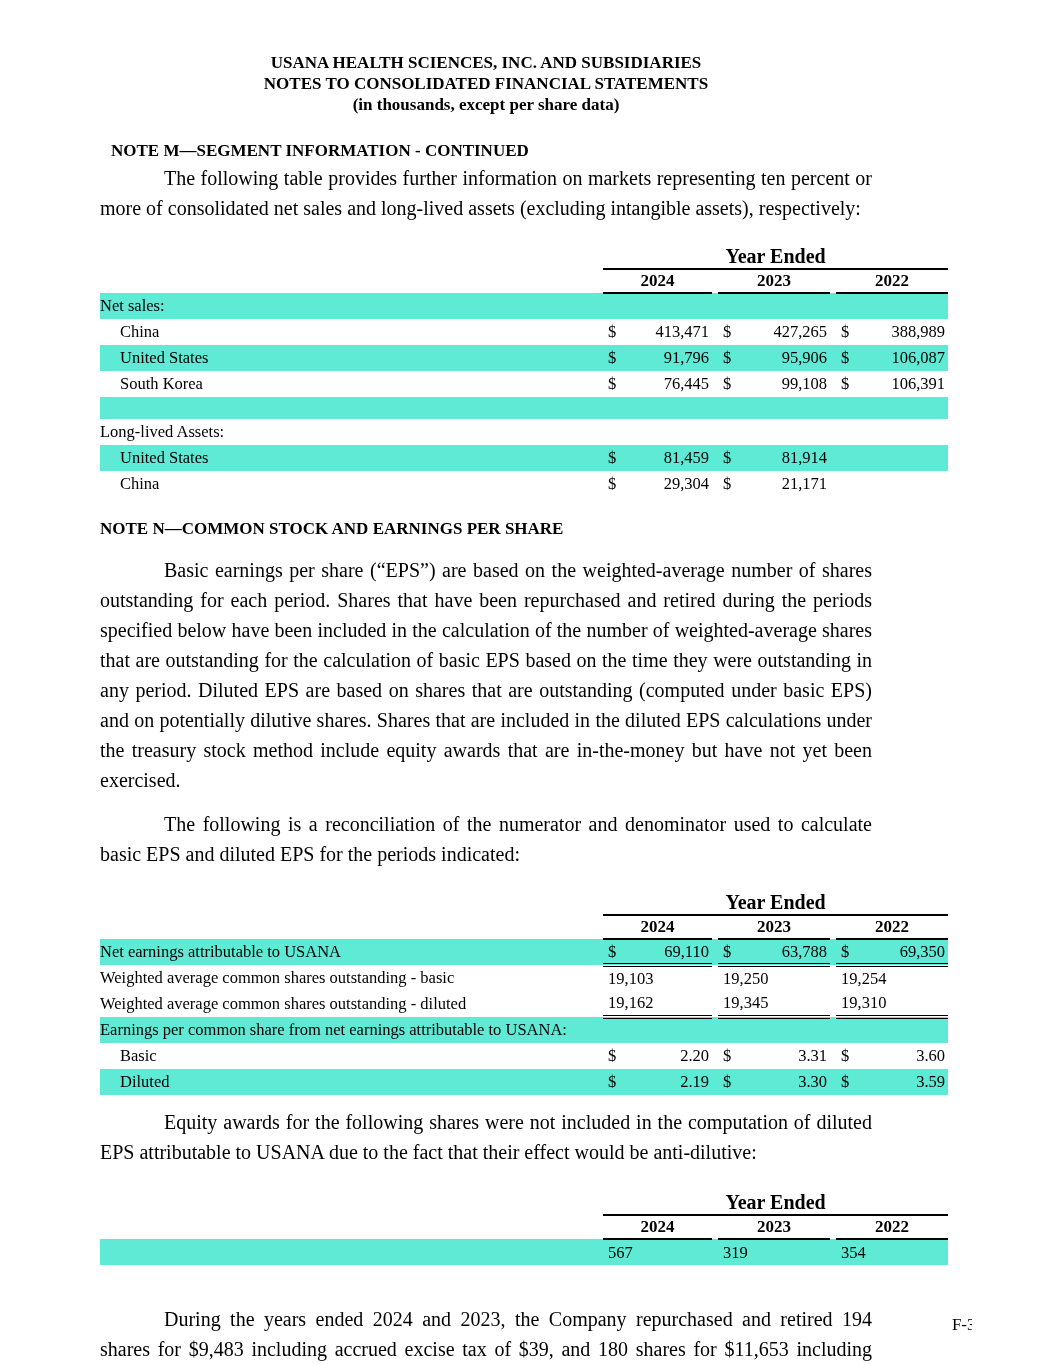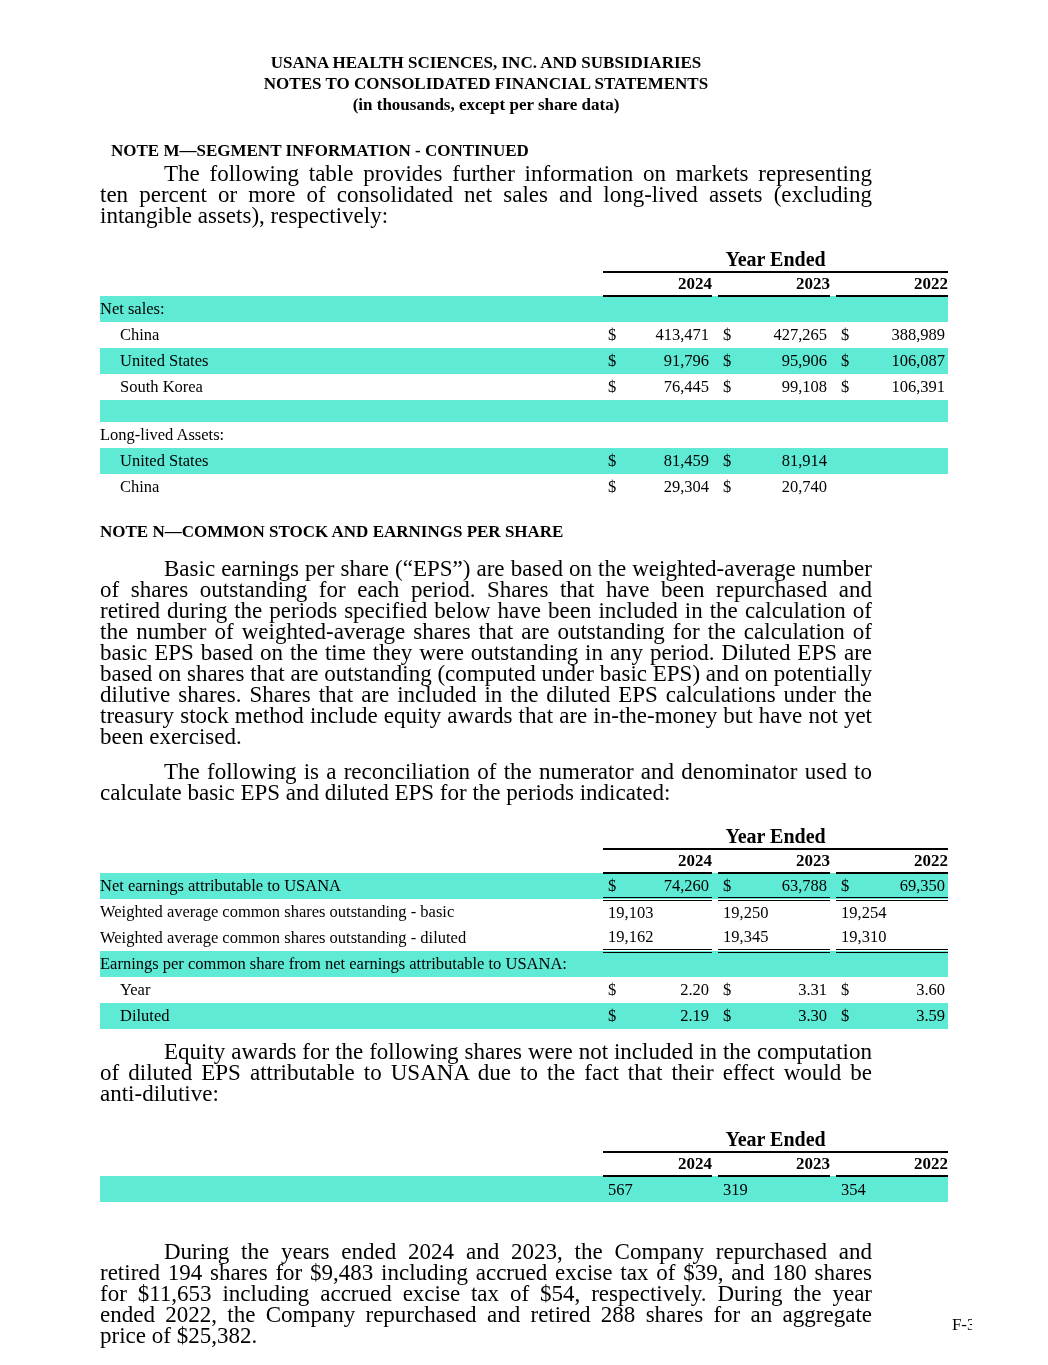--- a/index.html
+++ b/index.html
@@ -9,37 +9,37 @@
     position: relative;
     width: 972px; height: 1365px;
     background: #fff;
     padding: 52px 100px 0 100px;
     overflow: hidden;
   }
   .doc-header { font-size: 17px; line-height: 21px; font-weight: bold; text-align: center; }
   .note-heading { font-size: 17px; line-height: 21px; font-weight: bold; }
   #note-m-heading { margin-top: 25px; padding-left: 11px; }
   #note-n-heading { margin-top: 21px; }
-  .para { font-size: 23px; line-height: 21px; text-align: justify; text-indent: 64px; }
+  .para { font-size: 20px; line-height: 30px; text-align: justify; text-indent: 64px; }
   .p-note-m { margin-top: 2px; }
   .p-eps-1 { margin-top: 16px; }
   .p-eps-2 { margin-top: 14px; }
   .p-anti  { margin-top: 12px; }
   .p-buyback { margin-top: 39px; }
 
   table.fin { border-collapse: collapse; width: 848px; table-layout: fixed; font-size: 16.5px; }
   .tbl-1 { margin-top: 22px; }
   .tbl-2 { margin-top: 22px; }
   .tbl-3 { margin-top: 24px; }
   table.fin td { height: 26px; vertical-align: middle; padding: 0; }
   tr.yearended-row td { height: 22px; }
   tr.years-row td { height: 24px; }
   tr.blank-row td { height: 22px; }
   td.ye { border-bottom: 2px solid #000; text-align: center; font-weight: bold; font-size: 20px; }
-  td.yr { border-bottom: 2px solid #000; text-align: right; font-weight: bold; font-size: 17px; }
+  td.yr { border-bottom: 2px solid #000; text-align: center; font-weight: bold; font-size: 17px; }
   td.lbl { padding-left: 6px; white-space: nowrap; overflow: visible; }
   tr.sub td.lbl { padding-left: 20px; }
   tr.shade td { background: #5eead4; }
   td.grp .c { display: flex; justify-content: space-between; align-items: center; padding: 0 3px 0 5px; }
   td.grp .val { text-align: right; }
   tr.dbl td.grp { border-bottom: 4px double #000; }
   tr.sgl td.grp { border-bottom: 2px solid #000; }
   .page-footer {
     position: absolute; left: 12px; bottom: 30px; width: 100%;
     text-align: right; font-size: 17px;
@@ -192,21 +192,21 @@
       <td class="grp">
             <div class="c">
               <span class="cur">$</span>
               <span class="val">29,304</span>
             </div>
           </td>
           <td></td>
       <td class="grp">
             <div class="c">
               <span class="cur">$</span>
-              <span class="val">20,740</span>
+              <span class="val">21,171</span>
             </div>
           </td>
           <td></td>
       <td class="grp"></td>
     </tr>
   </tbody>
     </table>
 
   <div class="note-heading" id="note-n-heading">NOTE N—COMMON STOCK AND EARNINGS PER SHARE</div>
   <p class="para p-eps-1">Basic earnings per share (“EPS”) are based on the weighted-average number of shares outstanding for each period. Shares that have been repurchased and retired during the periods specified below have been included in the calculation of the number of weighted-average shares that are outstanding for the calculation of basic EPS based on the time they were outstanding in any period. Diluted EPS are based on shares that are outstanding (computed under basic EPS) and on potentially dilutive shares. Shares that are included in the diluted EPS calculations under the treasury stock method include equity awards that are in-the-money but have not yet been exercised.</p>
@@ -232,21 +232,21 @@
           <td></td>
       <td class="yr">2023</td>
           <td></td>
       <td class="yr">2022</td>
     </tr>
     <tr class="shade dbl">
       <td class="lbl">Net earnings attributable to USANA</td>
       <td class="grp">
             <div class="c">
               <span class="cur">$</span>
-              <span class="val">74,260</span>
+              <span class="val">69,110</span>
             </div>
           </td>
           <td></td>
       <td class="grp">
             <div class="c">
               <span class="cur">$</span>
               <span class="val">63,788</span>
             </div>
           </td>
           <td></td>
@@ -299,21 +299,21 @@
     </tr>
     <tr class="shade">
       <td class="lbl">Earnings per common share from net earnings attributable to USANA:</td>
       <td></td>
           <td></td>
           <td></td>
           <td></td>
           <td></td>
     </tr>
     <tr class="sub">
-      <td class="lbl">Year</td>
+      <td class="lbl">Basic</td>
       <td class="grp">
             <div class="c">
               <span class="cur">$</span>
               <span class="val">2.20</span>
             </div>
           </td>
           <td></td>
       <td class="grp">
             <div class="c">
               <span class="cur">$</span>

